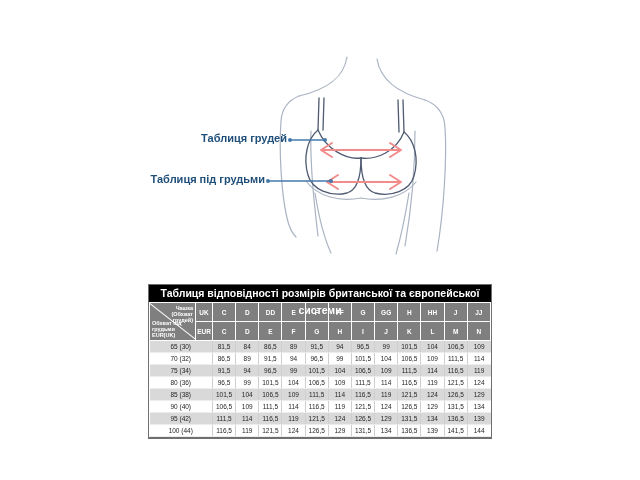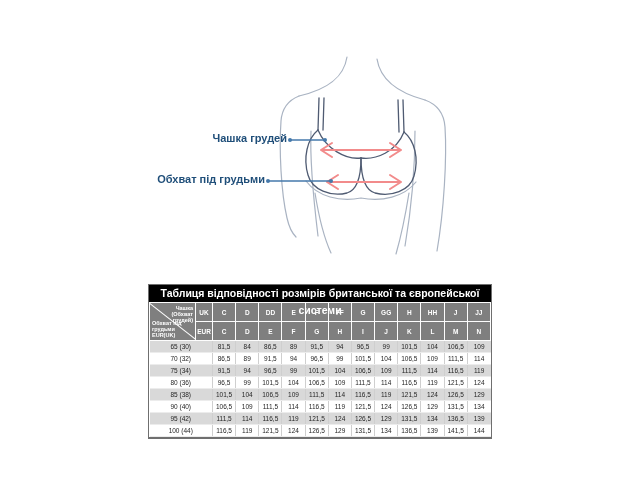--- a/index.html
+++ b/index.html
@@ -67,22 +67,22 @@
       <path class="stroke-arrow" d="M321 150 L401 150 M332 143 L321 150 L332 157 M390 143 L401 150 L390 157"></path>
       <path class="stroke-arrow" d="M327 182 L401 182 M338 175 L327 182 L338 189 M390 175 L401 182 L390 189"></path>
 
       <path class="stroke-leader" d="M290 140 L325 140"></path>
       <circle class="dot-leader" cx="290" cy="140" r="2"></circle>
       <circle class="dot-leader" cx="325" cy="140" r="2"></circle>
       <path class="stroke-leader" d="M268 181 L331 181"></path>
       <circle class="dot-leader" cx="268" cy="181" r="2"></circle>
       <circle class="dot-leader" cx="331" cy="181" r="2"></circle>
     </svg>
-    <div class="diagram-label" id="label-bust">Чашка грудей</div>
-    <div class="diagram-label" id="label-underbust">Обхват під грудьми</div>
+    <div class="diagram-label" id="label-bust">Таблиця грудей</div>
+    <div class="diagram-label" id="label-underbust">Таблиця під грудьми</div>
   </div>
 
   <div class="table-wrap">
     <div class="table-title">Таблиця відповідності розмірів британської та європейської системи</div>
     <table id="sizeTable">
       <colgroup>
         <col style="width:46px">
           <col style="width:17px">
       </colgroup>
       <thead>

